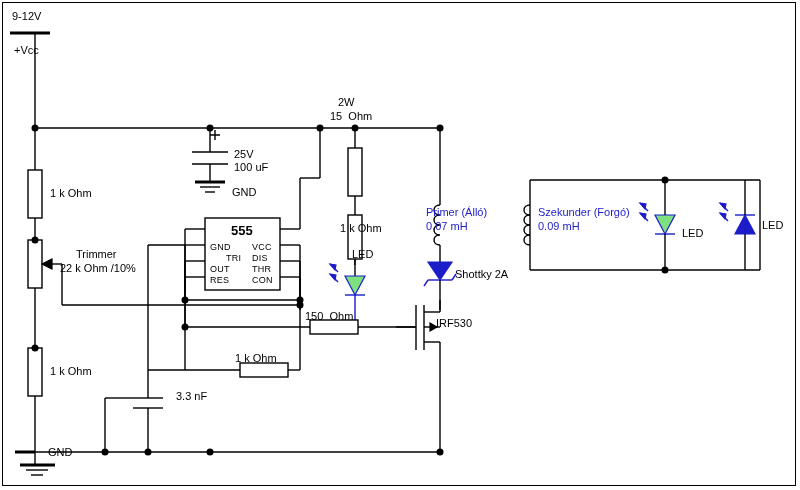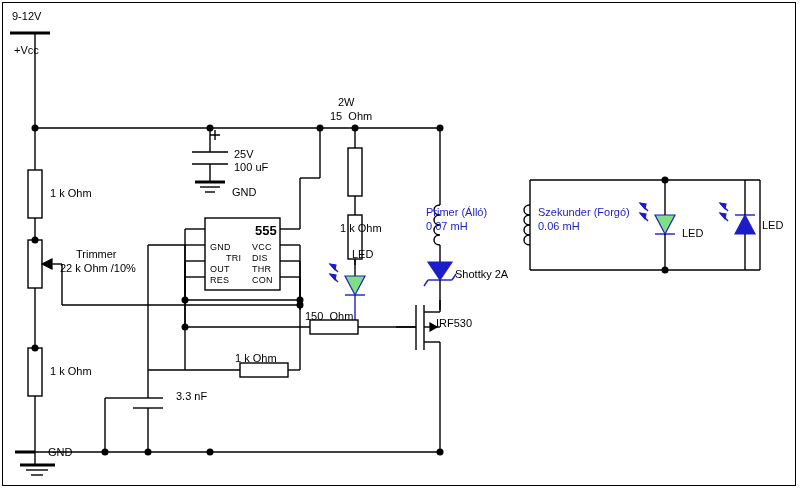--- a/index.html
+++ b/index.html
@@ -321,25 +321,25 @@
   <div class="lbl blue" style="left:426px; top:220px;">0.07 mH</div>
 
   <div class="lbl" style="left:455px; top:268px;">Shottky 2A</div>
   <div class="lbl" style="left:436px; top:317px;">IRF530</div>
   <div class="lbl" style="left:305px; top:310px;">150  Ohm</div>
   <div class="lbl" style="left:235px; top:352px;">1 k Ohm</div>
   <div class="lbl" style="left:176px; top:390px;">3.3 nF</div>
   <div class="lbl" style="left:48px; top:446px;">GND</div>
 
   <div class="lbl blue" style="left:538px; top:206px;">Szekunder (Forgó)</div>
-  <div class="lbl blue" style="left:538px; top:220px;">0.06 mH</div>
+  <div class="lbl blue" style="left:538px; top:220px;">0.09 mH</div>
   <div class="lbl" style="left:682px; top:227px;">LED</div>
   <div class="lbl" style="left:762px; top:219px;">LED</div>
 
-  <div class="lbl icname" style="left:231px; top:224px;margin-left:24px;">555</div>
+  <div class="lbl icname" style="left:231px; top:224px;">555</div>
   <div class="lbl ic" style="left:210px; top:241px;">GND</div>
   <div class="lbl ic" style="left:226px; top:252px;text-align:center;">TRI</div>
   <div class="lbl ic" style="left:210px; top:263px;">OUT</div>
   <div class="lbl ic" style="left:210px; top:274px;">RES</div>
   <div class="lbl ic" style="left:252px; top:241px;">VCC</div>
   <div class="lbl ic" style="left:252px; top:252px;">DIS</div>
   <div class="lbl ic" style="left:252px; top:263px;">THR</div>
   <div class="lbl ic" style="left:252px; top:274px;text-align:center;">CON</div>
 
 </div>

